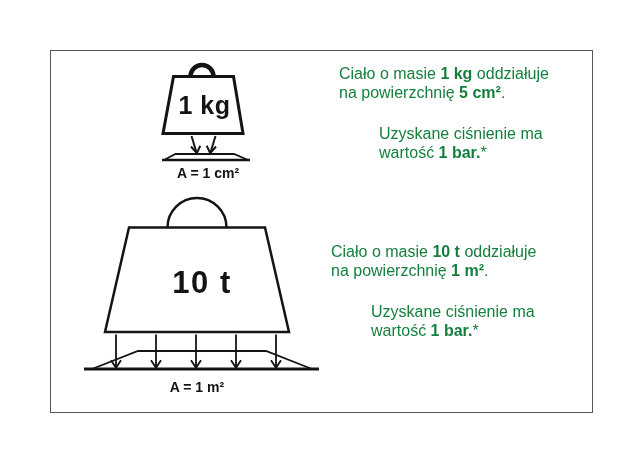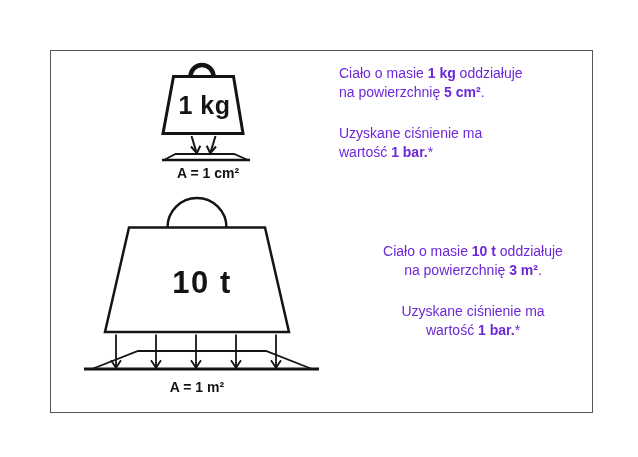--- a/index.html
+++ b/index.html
@@ -38,28 +38,28 @@
     font-weight: bold;
   }
   .mass-label-small { font-size: 25px; letter-spacing: 0.5px; }
   .mass-label-large { font-size: 31px; letter-spacing: 1.5px; }
   .area-label { font-size: 14px; }
   .stroke-ink { stroke: #141414; fill: none; }
   .fill-white { fill: #ffffff; }
   .caption-block {
     position: absolute;
     width: 240px;
-    color: #6d28d9;
-    font-size: 14px;
+    color: #15803d;
+    font-size: 16px;
     line-height: 19px;
   }
   .caption-block-1 { left: 288px; top: 13px; }
-  .caption-block-2 { left: 302px; top: 191px; text-align: center; }
+  .caption-block-2 { left: 280px; top: 191px; }
   .caption-block p { margin: 0 0 22px 0; }
-  .caption-block p:last-child { margin-bottom: 0; }
+  .caption-block p:last-child { margin-bottom: 0; margin-left: 40px; }
   .cap-line { display: block; white-space: nowrap; }
   .caption-block b { font-weight: bold; }
 </style>
 </head>
 <body>
 
 <div class="page">
   <div class="frame">
 
     <svg class="diagram-svg" viewBox="0 0 540 360">
@@ -108,21 +108,21 @@
       </p>
       <p>
         <span class="cap-line"><span>Uzyskane ciśnienie ma</span></span>
         <span class="cap-line"><span>wartość </span><b>1 bar.</b><span>*</span></span>
       </p>
     </div>
 
     <div class="caption-block caption-block-2">
       <p>
         <span class="cap-line"><span>Ciało o masie </span><b>10 t</b><span> oddziałuje</span></span>
-        <span class="cap-line"><span>na powierzchnię </span><b>3 m²</b><span>.</span></span>
+        <span class="cap-line"><span>na powierzchnię </span><b>1 m²</b><span>.</span></span>
       </p>
       <p>
         <span class="cap-line"><span>Uzyskane ciśnienie ma</span></span>
         <span class="cap-line"><span>wartość </span><b>1 bar.</b><span>*</span></span>
       </p>
     </div>
 
   </div>
 </div>
 

